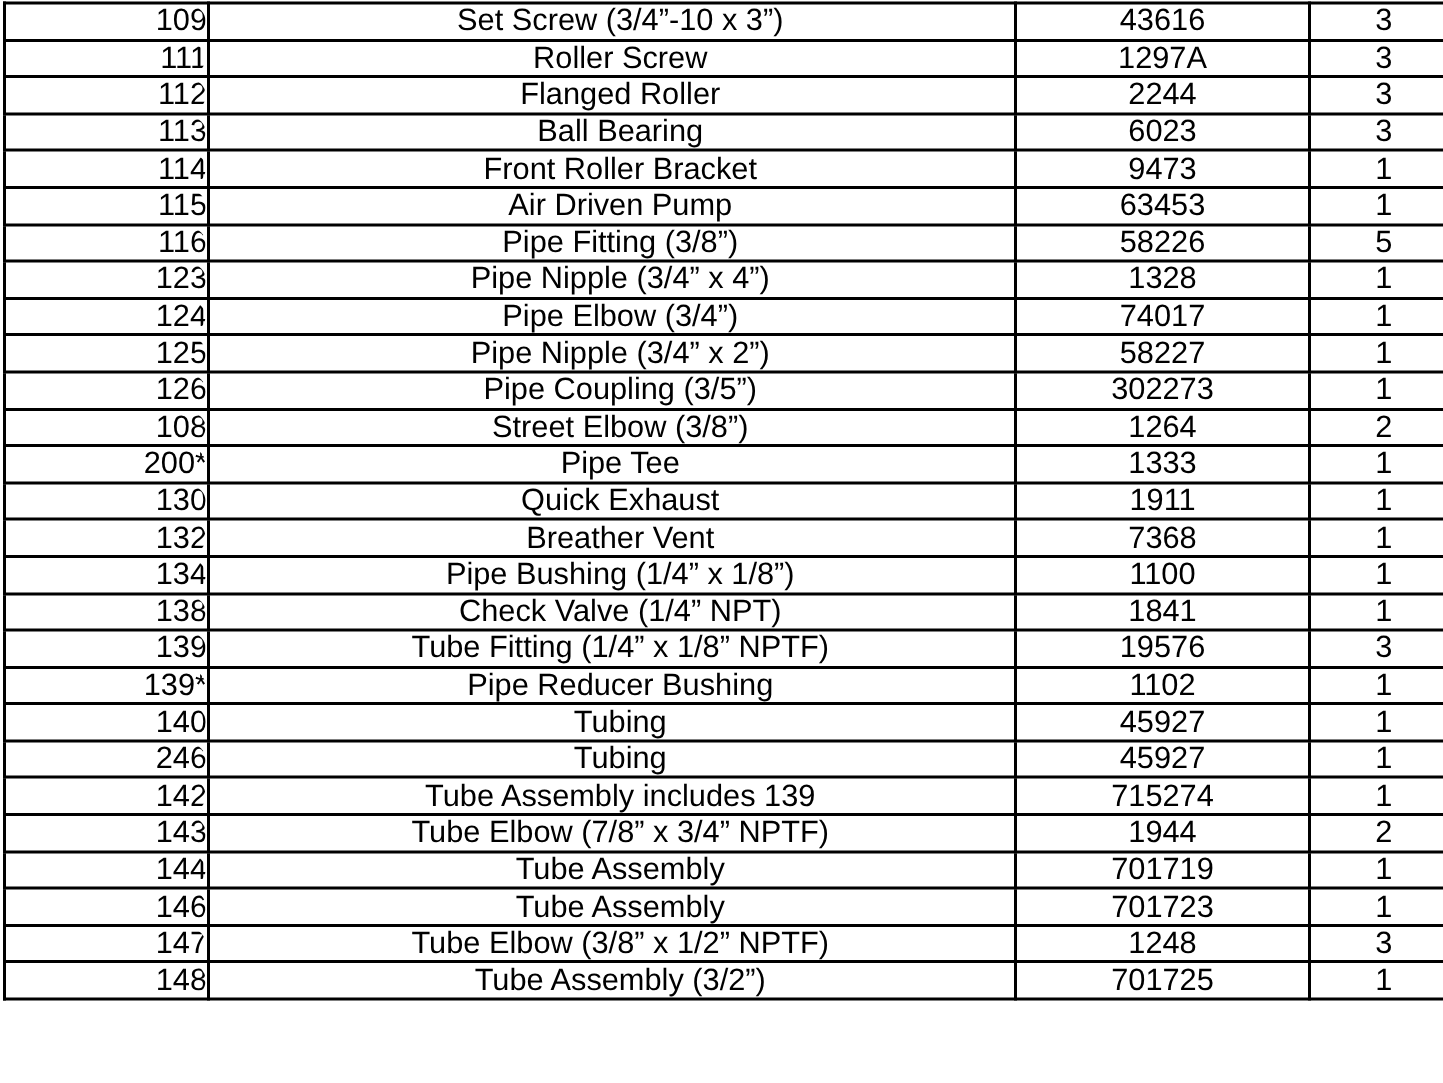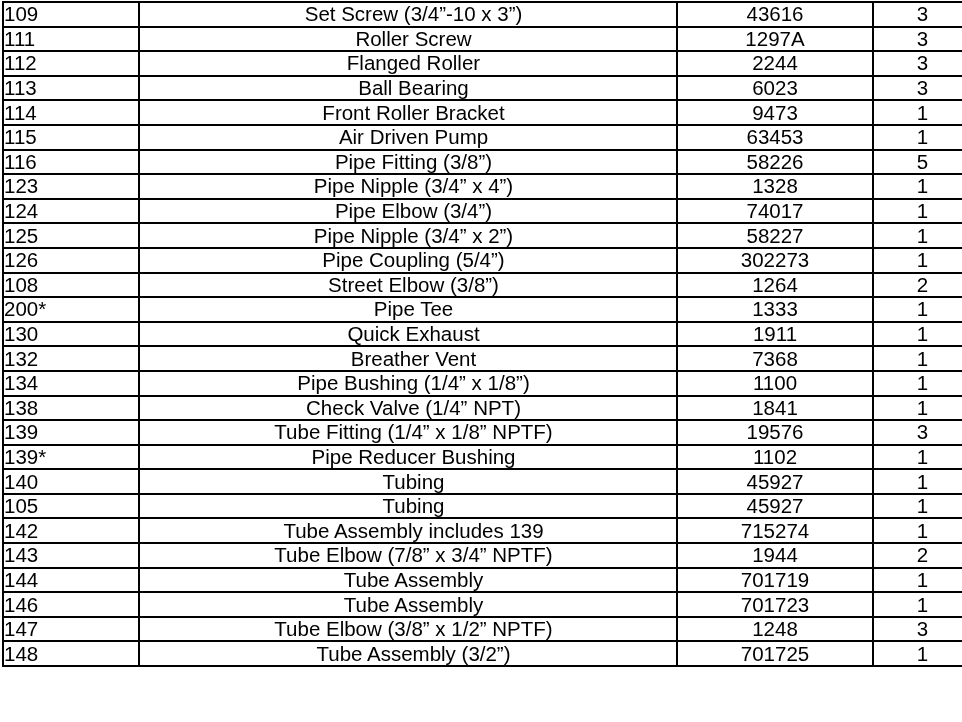--- a/index.html
+++ b/index.html
@@ -22,21 +22,21 @@
       color: #000000;
     }
     .parts-table td {
       border: 2px solid #000000;
       height: 22.6px;
       padding: 0;
       line-height: 22px;
       white-space: nowrap;
       overflow: hidden;
     }
-    .col-ref { width: 134px; text-align: left; }
+    .col-ref { width: 134px; text-align: right; border-radius: 12px; }
     .col-desc { width: 525px; text-align: center; padding-left: 11px !important; }
     .col-part { width: 194px; text-align: center; margin-left: 20px; }
     .col-qty { width: 97px; text-align: center; }
   </style>
 </head>
 <body>
 
 <table class="parts-table">
   <tbody id="parts-body">
       <tr>
@@ -94,21 +94,21 @@
         <td class="col-qty">1</td>
       </tr>
       <tr>
         <td class="col-ref">125</td>
         <td class="col-desc">Pipe Nipple (3/4” x 2”)</td>
         <td class="col-part">58227</td>
         <td class="col-qty">1</td>
       </tr>
       <tr>
         <td class="col-ref">126</td>
-        <td class="col-desc">Pipe Coupling (5/4”)</td>
+        <td class="col-desc">Pipe Coupling (3/5”)</td>
         <td class="col-part">302273</td>
         <td class="col-qty">1</td>
       </tr>
       <tr>
         <td class="col-ref">108</td>
         <td class="col-desc">Street Elbow (3/8”)</td>
         <td class="col-part">1264</td>
         <td class="col-qty">2</td>
       </tr>
       <tr>
@@ -153,21 +153,21 @@
         <td class="col-part">1102</td>
         <td class="col-qty">1</td>
       </tr>
       <tr>
         <td class="col-ref">140</td>
         <td class="col-desc">Tubing</td>
         <td class="col-part">45927</td>
         <td class="col-qty">1</td>
       </tr>
       <tr>
-        <td class="col-ref">105</td>
+        <td class="col-ref">246</td>
         <td class="col-desc">Tubing</td>
         <td class="col-part">45927</td>
         <td class="col-qty">1</td>
       </tr>
       <tr>
         <td class="col-ref">142</td>
         <td class="col-desc">Tube Assembly includes 139</td>
         <td class="col-part">715274</td>
         <td class="col-qty">1</td>
       </tr>

